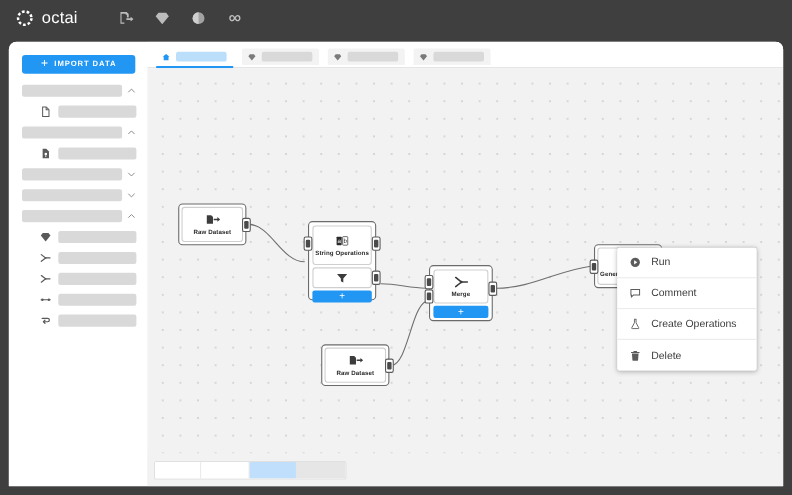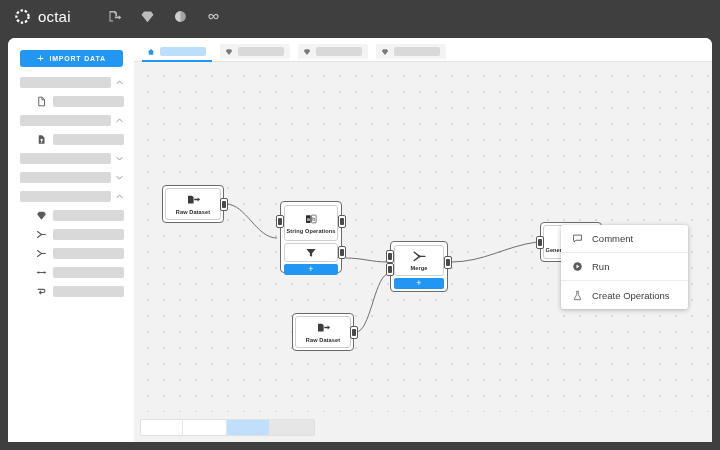--- a/index.html
+++ b/index.html
@@ -626,44 +626,53 @@
                 </svg>
             </span>
             <span class="node-label">Generated Dataset</span>
           </div>
           <span class="port in" style="top:13px;"></span>
         </div>
 
         <div class="ctx-menu">
           <div class="ctx-item">
             <span class="ctx-icon">
-              <svg viewBox="0 0 24 24" fill="none" stroke="currentColor" stroke-width="2">
-                  <path d="M3.4 4.6h17.2v11.2H8.6L4.4 19.6v-3.8H3.4z"></path>
-                </svg>
-            </span>
-            <span>Comment</span>
-          </div>
-          <div class="ctx-item">
-            <span class="ctx-icon">
               <svg viewBox="0 0 24 24">
                   <circle cx="12" cy="12" r="9.2" fill="currentColor"></circle>
                   <path d="M9.8 7.6l6.2 4.4-6.2 4.4z" fill="#ffffff"></path>
                 </svg>
             </span>
             <span>Run</span>
+          </div>
+          <div class="ctx-item">
+            <span class="ctx-icon">
+              <svg viewBox="0 0 24 24" fill="none" stroke="currentColor" stroke-width="2">
+                  <path d="M3.4 4.6h17.2v11.2H8.6L4.4 19.6v-3.8H3.4z"></path>
+                </svg>
+            </span>
+            <span>Comment</span>
           </div>
           <div class="ctx-item">
             <span class="ctx-icon">
               <svg viewBox="0 0 24 24" fill="none" stroke="currentColor" stroke-width="1.8" stroke-linejoin="round">
                   <path d="M9.6 2.8h4.8"></path>
                   <path d="M10.4 3v6.6L5.2 19.4a1.2 1.2 0 001 1.8h11.6a1.2 1.2 0 001-1.8L13.6 9.6V3"></path>
                 </svg>
             </span>
             <span>Create Operations</span>
           </div>
+          <div class="ctx-item">
+            <span class="ctx-icon">
+              <svg viewBox="0 0 24 24" fill="currentColor">
+                  <path d="M9 2.6h6l.9 1.6h4.5v2H3.6v-2h4.5z"></path>
+                  <path d="M5.4 7.4h13.2l-1 13.2a1 1 0 01-1 .9H7.4a1 1 0 01-1-.9z"></path>
+                </svg>
+            </span>
+            <span>Delete</span>
+          </div>
         </div>
 
         <div class="bottom-bar">
           <div class="pager">
             <div class="pager-seg" style="width:41px;background:#ffffff;"></div>
             <div class="pager-seg" style="width:43px;background:#ffffff;"></div>
             <div class="pager-seg" style="width:42px;background:#bfdffc;"></div>
             <div class="pager-seg" style="width:44px;background:#e6e6e6;"></div>
           </div>
         </div>

